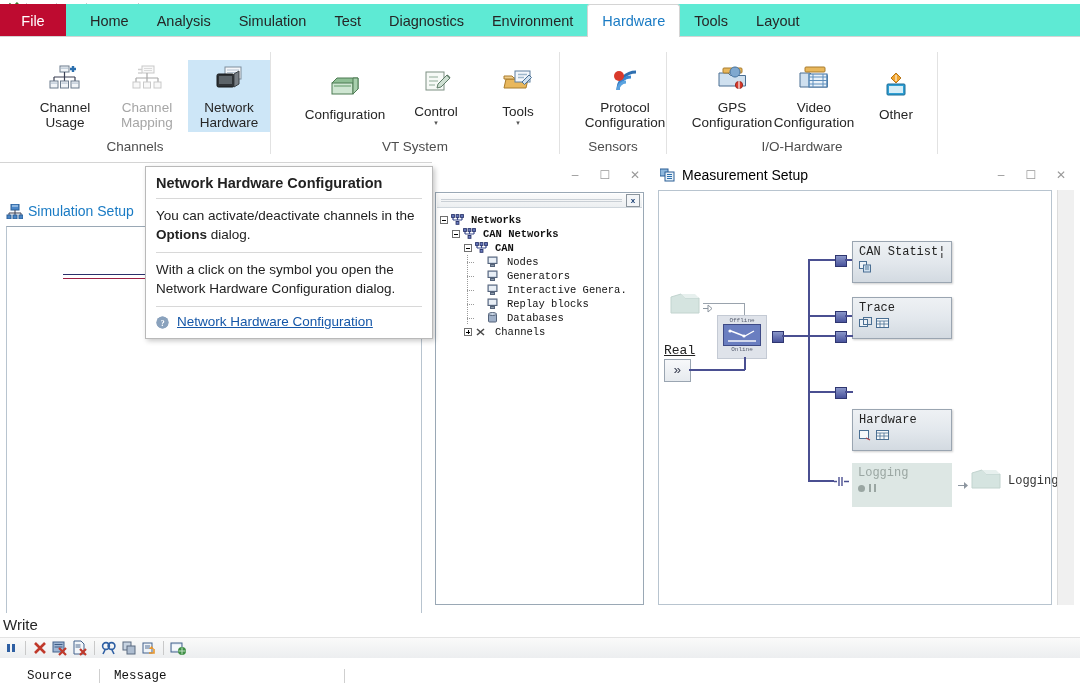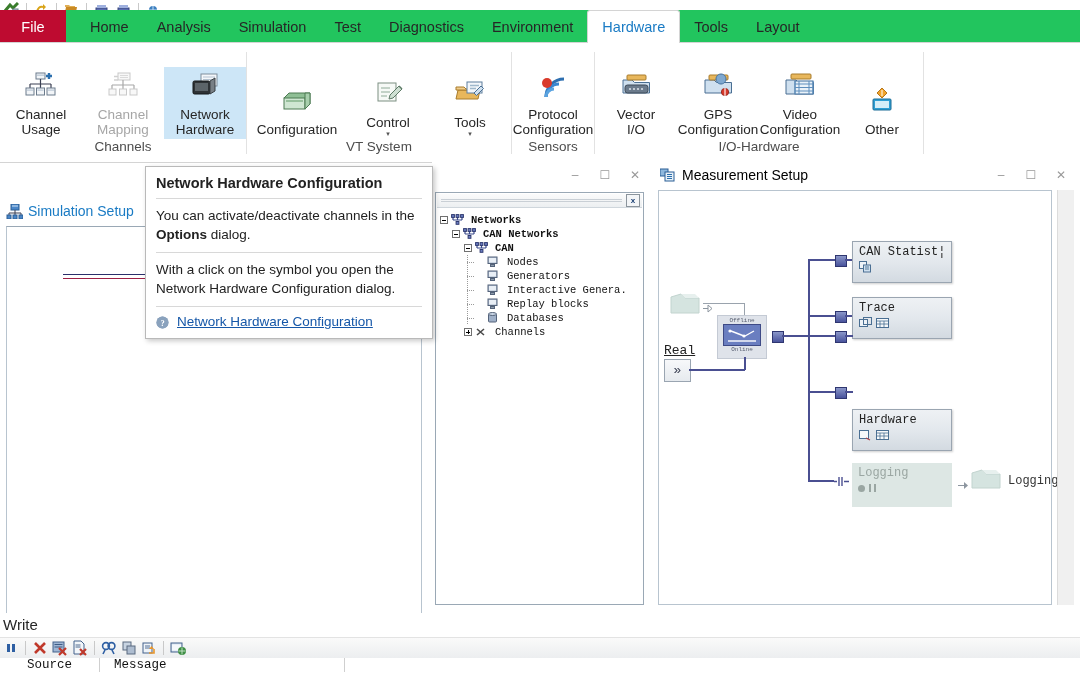--- a/index.html
+++ b/index.html
@@ -17,22 +17,22 @@
     position:absolute; left:0; top:0; width:1080px; height:14px;
     background:#ffffff; overflow:hidden;
     border-bottom:0;
   }
   .qat-inner { display:flex; align-items:flex-end; height:14px; padding-left:4px; gap:7px; }
   .qat-ico { width:15px; height:13px; position:relative; display:block; }
   .qat-sep { width:1px; height:11px; background:#c9c9c9; }
 
   
   .tabbar {
-    position:absolute; left:0; top:10px; width:1080px; height:33px;
-    background:#22c55e;
+    position:absolute; left:0; top:4px; width:1080px; height:33px;
+    background:#5eead4;
   }
   .tabbar .tabs { display:flex; align-items:stretch; height:33px; }
   .tab {
     display:flex; align-items:center; justify-content:center;
     padding:0 14px; font-size:14.5px; color:#262626; cursor:default;
     position:relative; white-space:nowrap;
   }
   .tab.file {
     background:#BE0B30; color:#ffffff; font-size:14.5px;
     width:66px; padding:0; margin-right:10px;
@@ -51,21 +51,21 @@
     position:absolute; left:0; bottom:0; width:1080px; height:1px; background:#d4d4d4;
   }
 
   
   .ribbon {
     position:absolute; left:0; top:46px; width:1080px; height:116px;
     background:#ffffff; border-bottom:1px solid #d4d4d4;
     display:flex; align-items:stretch;
   }
   .rgroup { display:flex; flex-direction:column; position:relative; }
-  .rgroup-items { display:flex; align-items:flex-end; flex:1; padding-top:6px; }
+  .rgroup-items { display:flex; align-items:center; flex:1; padding-top:6px;padding-left:24px; }
   .rgroup-label {
     text-align:center; font-size:13.5px; color:#4d4d4d; padding-bottom:5px; height:18px;
   }
   .rgroup-div { width:1px; background:#e2e2e2; margin:6px 0 8px 0; }
 
   .rbtn {
     display:flex; flex-direction:column; align-items:center;
     width:78px; padding:4px 2px 2px 2px; cursor:default;
     font-size:13.5px; color:#262626; line-height:15px; text-align:center;
   }
@@ -198,21 +198,21 @@
   .write-tb{
     position:absolute; left:0; top:24px; height:20px; width:1080px;
     background:linear-gradient(180deg,#fafafa,#eceef0);
     display:flex; align-items:center; gap:4px; padding-left:3px;
     border-top:1px solid #e3e3e3;
   }
   .tbico{ width:16px; height:16px; position:relative; display:block; }
   .tbsep{ width:1px; height:14px; background:#c9c9c9; margin:0 2px; }
   .write-cols{
     position:absolute; left:0; top:45px; height:25px; width:1080px;
-    display:flex; align-items:flex-start;
+    display:flex; align-items:flex-end;
     font-family:"Liberation Mono", monospace; font-size:12.5px; color:#111;
     background:#fff;
     border-radius:9px;
   }
   .wc-gut{ width:12px; border-right:1px solid #cfcfcf; background:#f4f4f4;}
   .wc{ display:flex; align-items:center; padding-left:14px; border-right:1px solid #cfcfcf;}
   .wc.c1{ width:72px; }
   .wc.c2{ width:230px; }
 </style>
 </head>
@@ -375,33 +375,20 @@
               </svg></div>
             <div class="rlabel">Protocol
 Configuration</div>
           </div>
         </div>
         <div class="rgroup-label">Sensors</div>
       </div>
       <div class="rgroup-div"></div>
       <div class="rgroup">
         <div class="rgroup-items">
-          <div class="rbtn">
-            <div class="ricon"><svg width="34" height="32" viewBox="0 0 34 32">
-                <path d="M4 22 l0 -13 h9 l2.5 2.5 h15 l0 10.5 Z" fill="#cfe0ef" stroke="#4a6f93"></path>
-        <rect x="8" y="4" width="19" height="5" rx="1" fill="#e8b75c" stroke="#a97c2c"></rect>
-        <rect x="6" y="14" width="23" height="8" rx="2.5" fill="#6b7b8c" stroke="#3c4a58"></rect>
-        <circle cx="11" cy="18" r="1.1" fill="#d7dee5"></circle>
-                <circle cx="15" cy="18" r="1.1" fill="#d7dee5"></circle>
-        <circle cx="19" cy="18" r="1.1" fill="#d7dee5"></circle>
-                <circle cx="23" cy="18" r="1.1" fill="#d7dee5"></circle>
-              </svg></div>
-            <div class="rlabel">Vector
-I/O</div>
-          </div>
           <div class="rbtn">
             <div class="ricon"><svg width="34" height="32" viewBox="0 0 34 32">
                 <path d="M4 22 l0 -13 h9 l2.5 2.5 h15 l0 10.5 Z" fill="#cfe0ef" stroke="#4a6f93"></path>
         <rect x="8" y="4" width="19" height="5" rx="1" fill="#e8b75c" stroke="#a97c2c"></rect>
         <path d="M20 13 a5 5 0 1 1 0.01 0" fill="#7fa8cf" stroke="#3f6f9e"></path>
         <circle cx="24" cy="21" r="3.6" fill="#d93a2b" stroke="#9b2a20"></circle>
         <path d="M24 17 v8" stroke="#ffffff" stroke-width="1.1"></path>
               </svg></div>
             <div class="rlabel">GPS
 Configuration</div>

